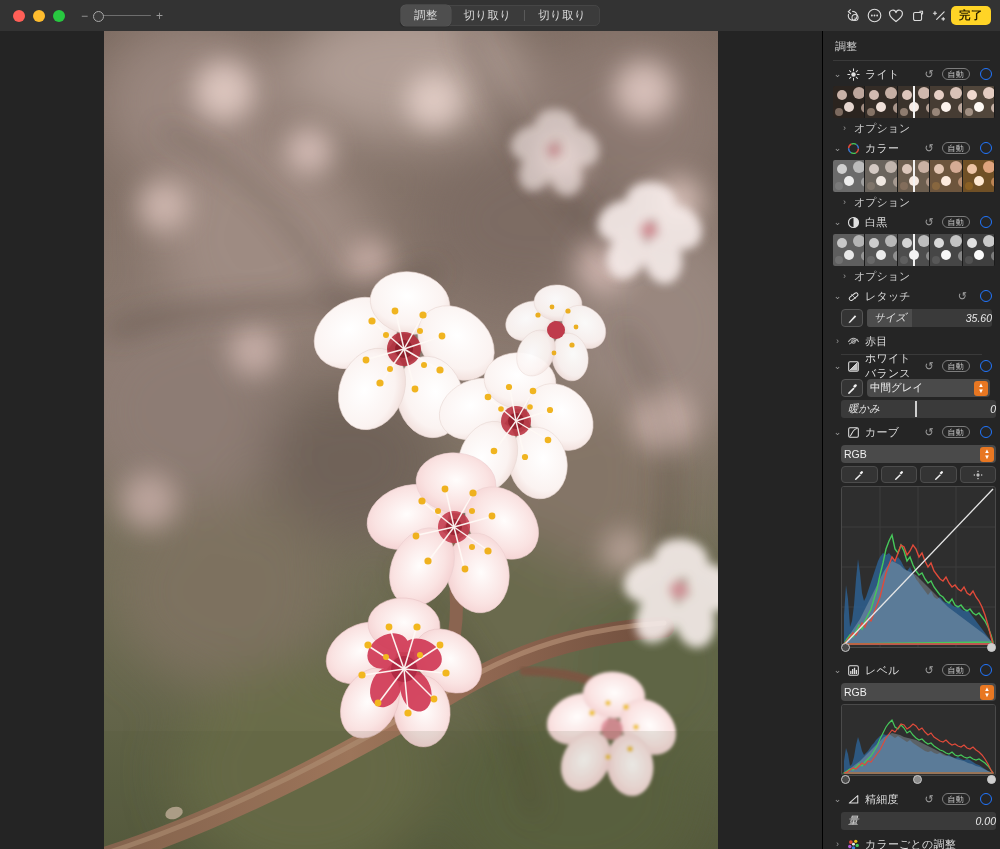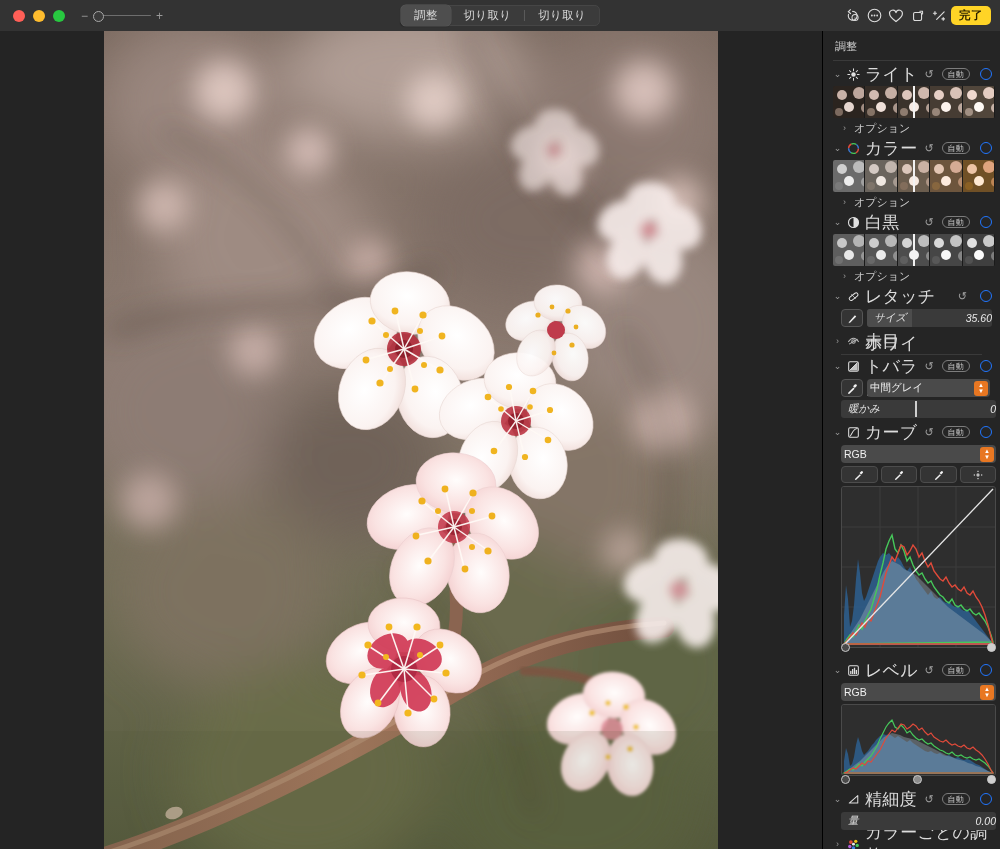--- a/index.html
+++ b/index.html
@@ -68,21 +68,21 @@
   }
   .sb-title{ font-size:11px; color:#cfcfcf; padding:8px 12px 6px 12px; }
   .sb-title-rule{ height:1px; background:#3a3a3a; margin:0 10px 2px 10px; }
 
   .section{ padding:0 8px; }
   .sec-head{
     display:flex; align-items:center; height:22px; gap:5px; padding-left:2px;
   }
   .chev{ width:9px; font-size:9px; color:#9b9b9b; display:inline-block; text-align:center; line-height:1; }
   .sec-icon{ width:13px; height:13px; display:flex; align-items:center; justify-content:center; flex:0 0 13px;}
-  .sec-name{ font-size:17px; color:#dcdcdc; flex:1; letter-spacing:.2px; }
+  .sec-name{ font-size:11px; color:#dcdcdc; flex:1; letter-spacing:.2px; }
   .revert{ font-size:11px; color:#a0a0a0; margin-right:3px; }
   .auto{
     font-size:8px; color:#c9c9c9; border:1px solid #7c7c7c; border-radius:7px;
     padding:0 5px; height:12px; line-height:11px; display:inline-block; letter-spacing:.2px;
   }
   .toggle{
     width:12px; height:12px; border-radius:50%; border:1.6px solid #2176ff; margin-left:5px; flex:0 0 12px;
   }
 
   .strip{ display:flex; height:32px; margin:1px 0 2px 2px; width:162px; border-radius:2px; overflow:hidden; position:relative;}

